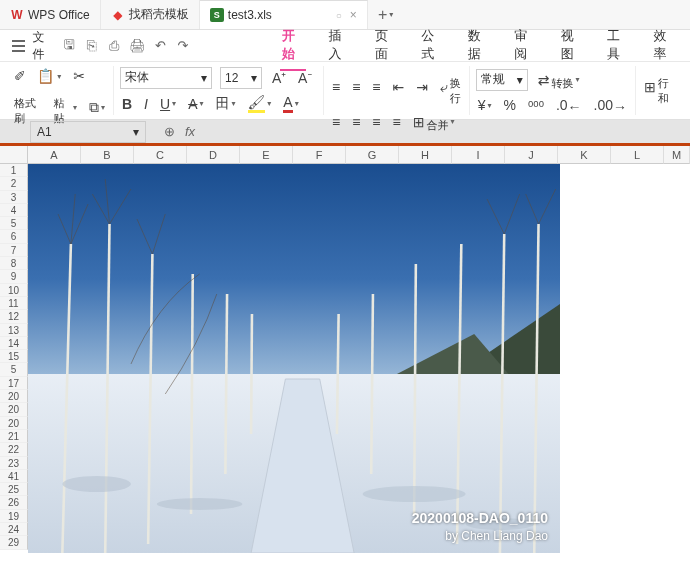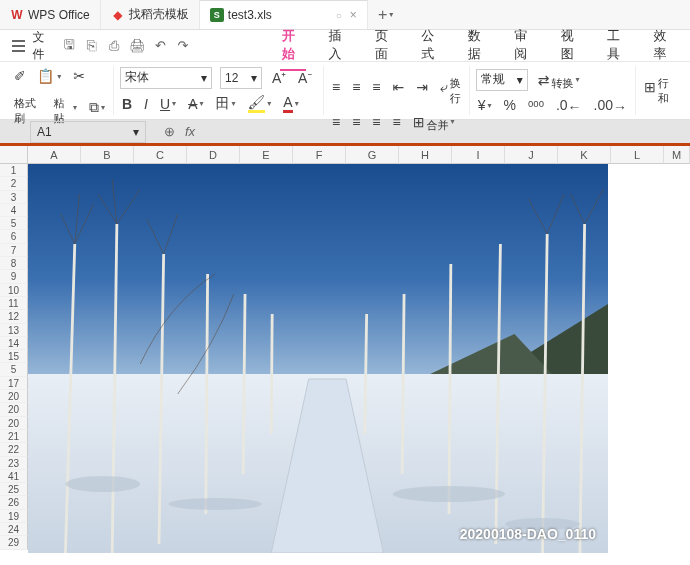--- a/index.html
+++ b/index.html
@@ -36,21 +36,21 @@
 .namebox { width: 116px; height: 22px; margin: 0 10px 0 30px; border: 1px solid #ccc; display: flex; align-items: center; padding: 0 6px; font-size: 12px; justify-content: space-between; }
 .fx-icons { display: flex; gap: 10px; padding: 0 8px; color: #666; font-size: 13px; }
 
 .sheet-area { position: relative; height: 419px; background: #fff; }
 .col-headers { display: flex; position: absolute; top: 0; left: 0; right: 0; height: 18px; }
 .corner { width: 28px; height: 18px; background: #f5f5f5; border-right: 1px solid #ccc; border-bottom: 1px solid #ccc; }
 .colh { width: 53px; height: 18px; background: #f5f5f5; border-right: 1px solid #ddd; border-bottom: 1px solid #ccc; font-size: 11px; color: #555; text-align: center; line-height: 18px; }
 .rows { position: absolute; top: 18px; left: 0; height: 401px; }
 .rowh { width: 28px; height: 13.3px; background: #f5f5f5; border-right: 1px solid #ccc; border-bottom: 1px solid #eee; font-size: 10px; color: #555; text-align: center; line-height: 13.3px; }
 .cell-a1 { position: absolute; top: 18px; left: 28px; width: 53px; height: 13.3px; border: 2px solid #2e7d32; }
-.image-overlay { position: absolute; top: 18px; left: 28px; width: 580px; height: 389px; }
+.image-overlay { position: absolute; top: 18px; left: 28px; width: 532px; height: 389px; }
 .image-overlay svg { width: 100%; height: 100%; display: block; }
 .img-caption { position: absolute; bottom: 8px; right: 12px; color: #fff; text-shadow: 0 0 3px rgba(0,0,0,.6); font-size: 12px; text-align: right; line-height: 1.4; }
 .img-caption .line1 { font-weight: bold; font-size: 14px; }
 </style>
 </head>
 <body>
 
 <div class="titlebar">
   <div class="tab">
     <span class="tab-logo" style="color:#d32f2f;font-weight:bold;">W</span>
@@ -363,15 +363,16 @@
       </g>
       <g fill="#b8c4d2" opacity="0.6">
         <ellipse cx="80" cy="320" rx="40" ry="8"></ellipse>
           <ellipse cx="200" cy="340" rx="50" ry="6"></ellipse>
         <ellipse cx="450" cy="330" rx="60" ry="8"></ellipse>
           <ellipse cx="550" cy="360" rx="40" ry="6"></ellipse>
       </g>
     </svg>
     <div class="img-caption">
       <div class="line1">20200108-DAO_0110</div>
+      <div>by Chen Liang Dao</div>
     </div>
   </div>
 </div>
 
 </body></html>

